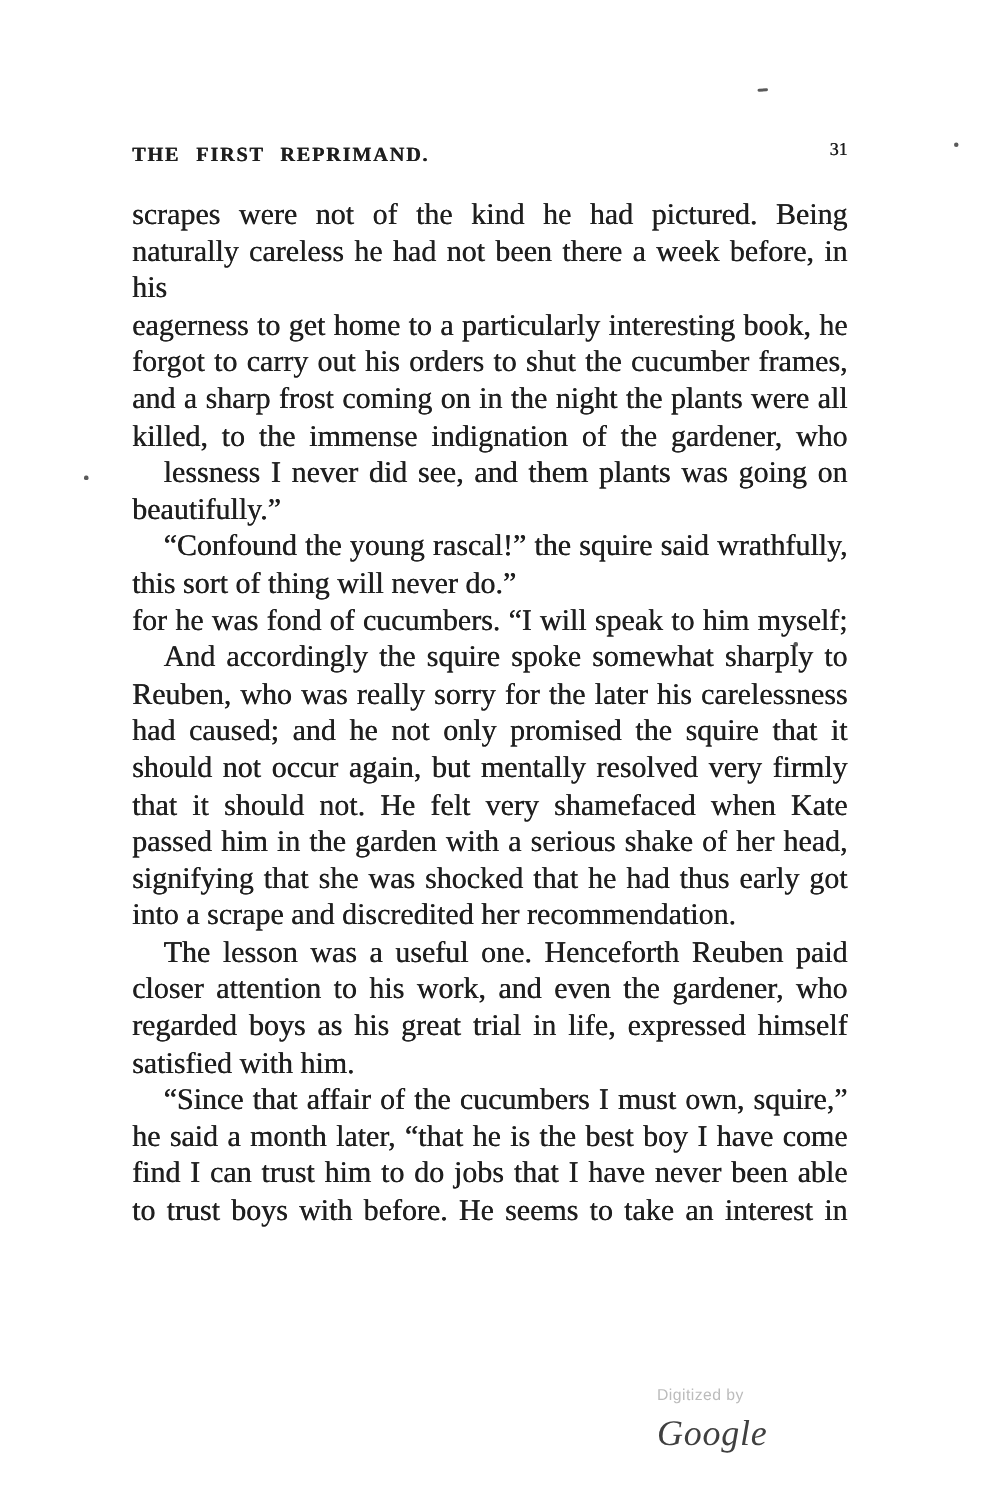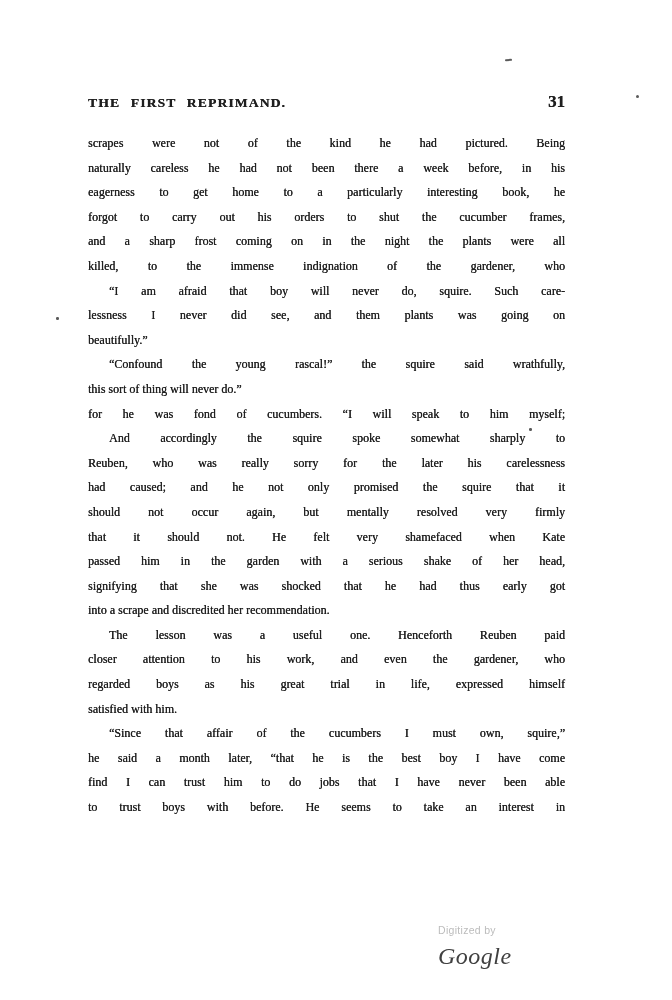--- a/index.html
+++ b/index.html
@@ -26,30 +26,30 @@
     font-weight: bold;
     font-size: 13.5px;
     letter-spacing: 1.2px;
     word-spacing: 6px;
     text-shadow: 0.3px 0 0 currentColor;
   }
   .page-number {
     position: absolute;
     right: 0;
     top: -3px;
-    font-weight: bold;
-    font-size: 17px;
+    font-weight: normal;
+    font-size: 12px;
     text-shadow: 0.3px 0 0 currentColor;
   }
   .text-block {
     position: absolute;
     top: 131px;
     left: 88px;
     width: 477px;
-    font-size: 12px;
+    font-size: 20px;
     line-height: 24.6px;
     text-shadow: 0.25px 0 0 currentColor;
   }
   .para { margin: 0; }
   .line {
     text-align: justify;
     text-align-last: justify;
   }
   .line.last { text-align-last: left; }
   .para.indent .line:first-child { text-indent: 21px; }
@@ -95,21 +95,20 @@
   <div class="text-block">
       <div class="para">
         <div class="line">scrapes were not of the kind he had pictured. Being</div>
         <div class="line">naturally careless he had not been there a week before, in his</div>
         <div class="line">eagerness to get home to a particularly interesting book, he</div>
         <div class="line">forgot to carry out his orders to shut the cucumber frames,</div>
         <div class="line">and a sharp frost coming on in the night the plants were all</div>
         <div class="line">killed, to the immense indignation of the gardener, who</div>
       </div>
       <div class="para indent">
-        <div class="line">“I am afraid that boy will never do, squire. Such care-</div>
         <div class="line">lessness I never did see, and them plants was going on</div>
         <div class="line last">beautifully.”</div>
       </div>
       <div class="para indent">
         <div class="line">“Confound the young rascal!” the squire said wrathfully,</div>
         <div class="line last">this sort of thing will never do.”</div>
         <div class="line">for he was fond of cucumbers. “I will speak to him myself;</div>
       </div>
       <div class="para indent">
         <div class="line">And accordingly the squire spoke somewhat sharply to</div>

